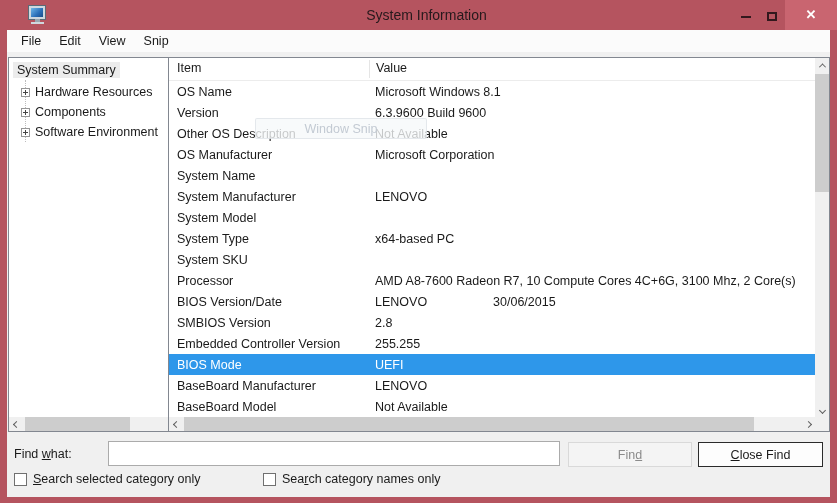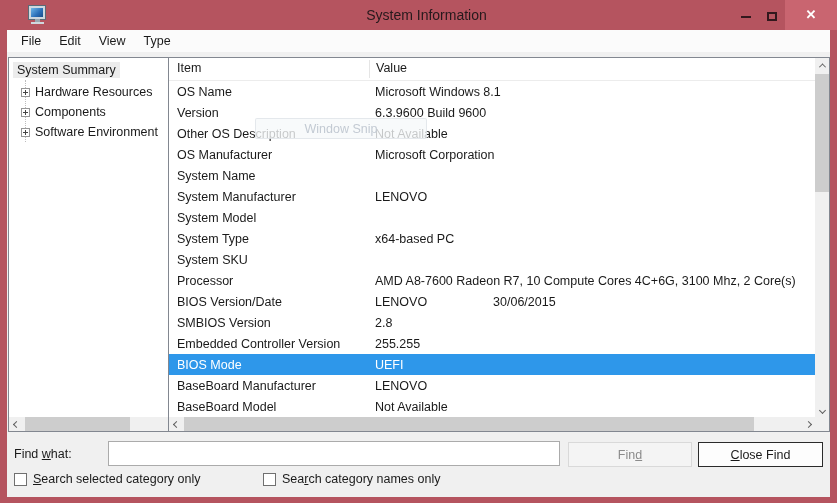--- a/index.html
+++ b/index.html
@@ -128,21 +128,21 @@
       <div class="ctrl ctrl-close">
         <span class="glyph-close">✕</span>
       </div>
     </div>
   </div>
 
   <div class="menubar">
       <span class="menu-item">File</span>
       <span class="menu-item">Edit</span>
       <span class="menu-item">View</span>
-      <span class="menu-item">Type</span>
+      <span class="menu-item">Snip</span>
     </div>
 
   <div class="content">
 
     <div class="panel tree-panel">
       <div class="tree-root">System Summary</div>
       <div class="tree-line"></div>
       <div class="tree-items">
           <div class="tree-item">
             <span class="tree-expand">

